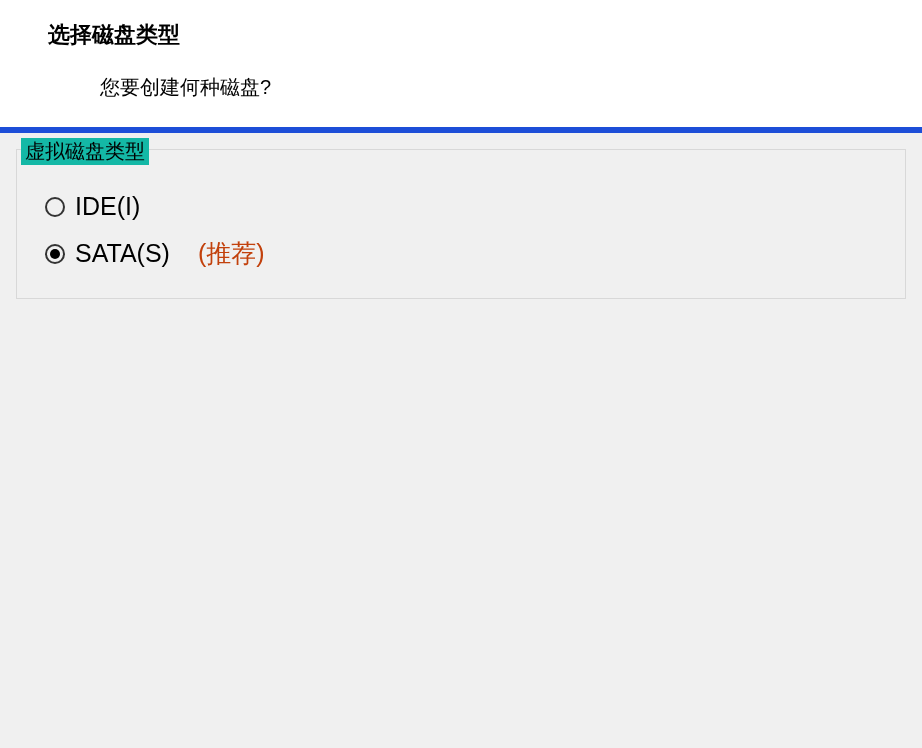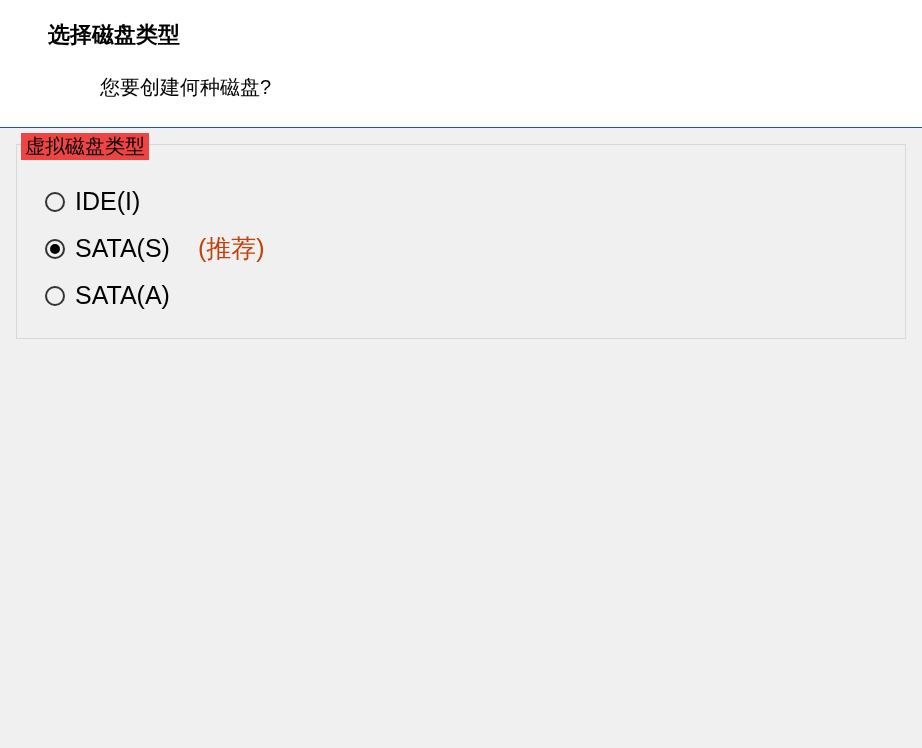--- a/index.html
+++ b/index.html
@@ -7,21 +7,21 @@
       width: 922px;
       height: 748px;
       font-family: "Microsoft YaHei", "PingFang SC", Tahoma, Arial, sans-serif;
       background: #f0f0f0;
       color: #000;
       overflow: hidden;
     }
     .header {
       background: #ffffff;
       padding: 20px 0 26px 0;
-      border-bottom: 1px solid #1d4ed8;
+      border-bottom: 6px solid #1d4ed8;
     }
     .header-title {
       font-size: 22px;
       font-weight: bold;
       padding-left: 48px;
       margin-bottom: 6px;
     }
     .header-subtitle {
       font-size: 20px;
       padding-left: 100px;
@@ -33,21 +33,21 @@
     }
     .fieldset {
       border: 1px solid #d8d8d8;
       padding: 10px 20px 20px 20px;
       position: relative;
     }
     .fieldset-legend {
       position: relative;
       top: -22px;
       left: -16px;
-      background: #ef4444;
+      background: #14b8a6;
       padding: 0 4px;
       font-size: 20px;
       display: inline-block;
       margin-bottom: -12px;
     }
     .radio-row {
       display: flex;
       align-items: center;
       padding: 8px 0 8px 8px;
       font-size: 25px;
@@ -98,19 +98,15 @@
           <span class="radio-circle"></span>
           <span class="radio-label">IDE(I)</span>
         </div>
         <div class="radio-row selected">
           <span class="radio-circle">
             <span class="radio-dot"></span>
           </span>
           <span class="radio-label">SATA(S)</span>
           <span class="radio-hint">(推荐)</span>
         </div>
-        <div class="radio-row">
-          <span class="radio-circle"></span>
-          <span class="radio-label">SATA(A)</span>
-        </div>
       </div>
   </div>
 </div>
 
 </body></html>

